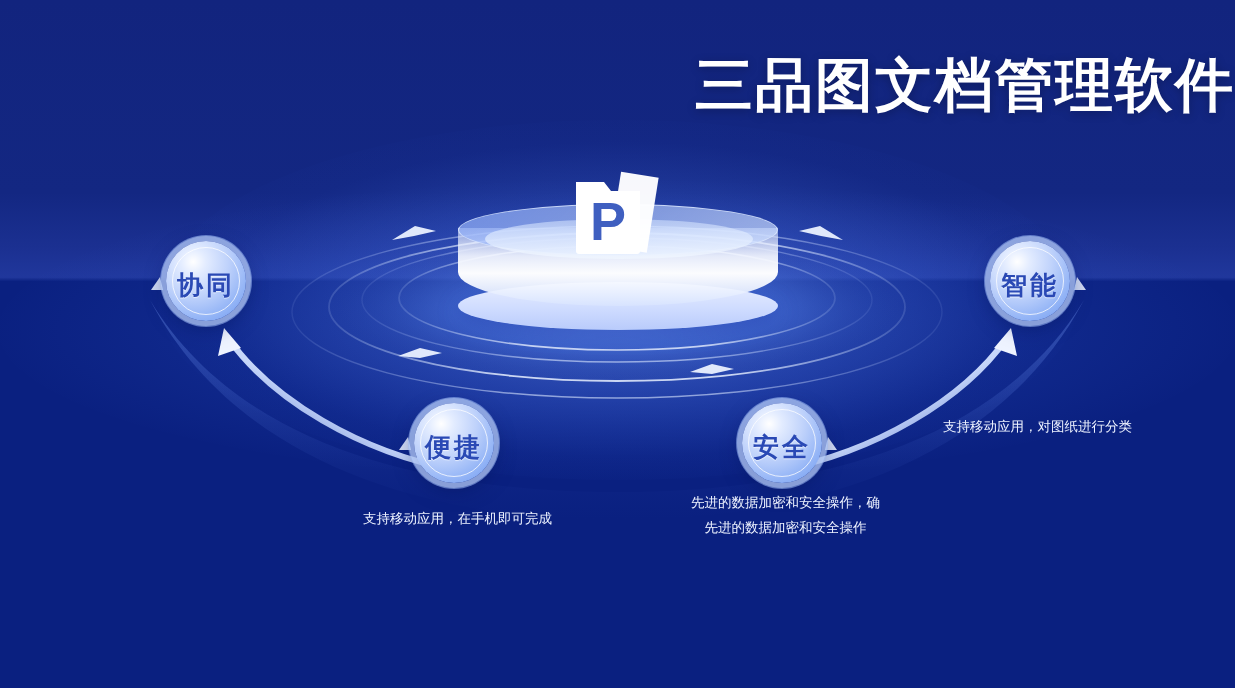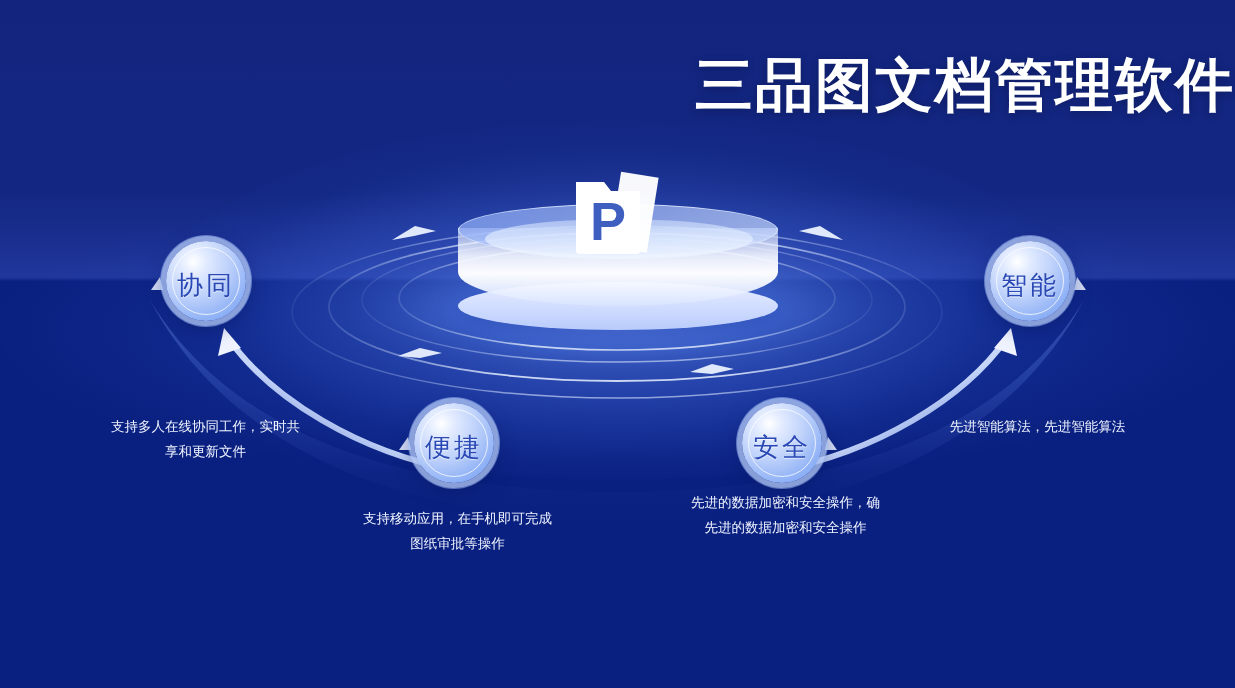--- a/index.html
+++ b/index.html
@@ -103,21 +103,21 @@
       0 0 0 6px rgba(160,190,250,.55),
       0 6px 20px rgba(6,20,90,.55);
     display:flex;align-items:center;justify-content:center;
   }
   .badge::after{
     content:"";position:absolute;left:6px;top:6px;right:6px;bottom:6px;
     border-radius:50%;border:1px solid rgba(255,255,255,.75);
   }
   .badge-label{
     position:relative;z-index:2;
-    font-size:26px;font-weight:normal;color:#2a49b5;letter-spacing:3px;
+    font-size:26px;font-weight:bold;color:#2a49b5;letter-spacing:3px;
     text-shadow:0 1px 1px rgba(255,255,255,.65);
     white-space:nowrap;
     margin-top:8px;
   }
   #badge-collab{left:166px;top:241px;}
   #badge-smart {left:990px;top:241px;}
   #badge-easy  {left:414px;top:403px;}
   #badge-safe  {left:742px;top:403px;}
 
   
@@ -248,29 +248,24 @@
   <div class="badge" id="badge-easy">
     <span class="badge-label">便捷</span>
   </div>
   <div class="badge" id="badge-smart">
     <span class="badge-label">智能</span>
   </div>
   <div class="badge" id="badge-safe">
     <span class="badge-label">安全</span>
   </div>
 
-  <div class="desc" id="desc-collab">
-    <div>支持多人在线协同工作，实时共</div>
-    <div>享和更新文件</div>
-  </div>
   <div class="desc" id="desc-smart">
-    <div>先进智能算法，先进智能算法</div>
+    <div>支持移动应用，对图纸进行分类</div>
   </div>
   <div class="desc" id="desc-easy">
     <div>支持移动应用，在手机即可完成</div>
-    <div>图纸审批等操作</div>
   </div>
   <div class="desc" id="desc-safe">
     <div>先进的数据加密和安全操作，确</div>
     <div>先进的数据加密和安全操作</div>
   </div>
 
 </div>
 
 </body></html>

